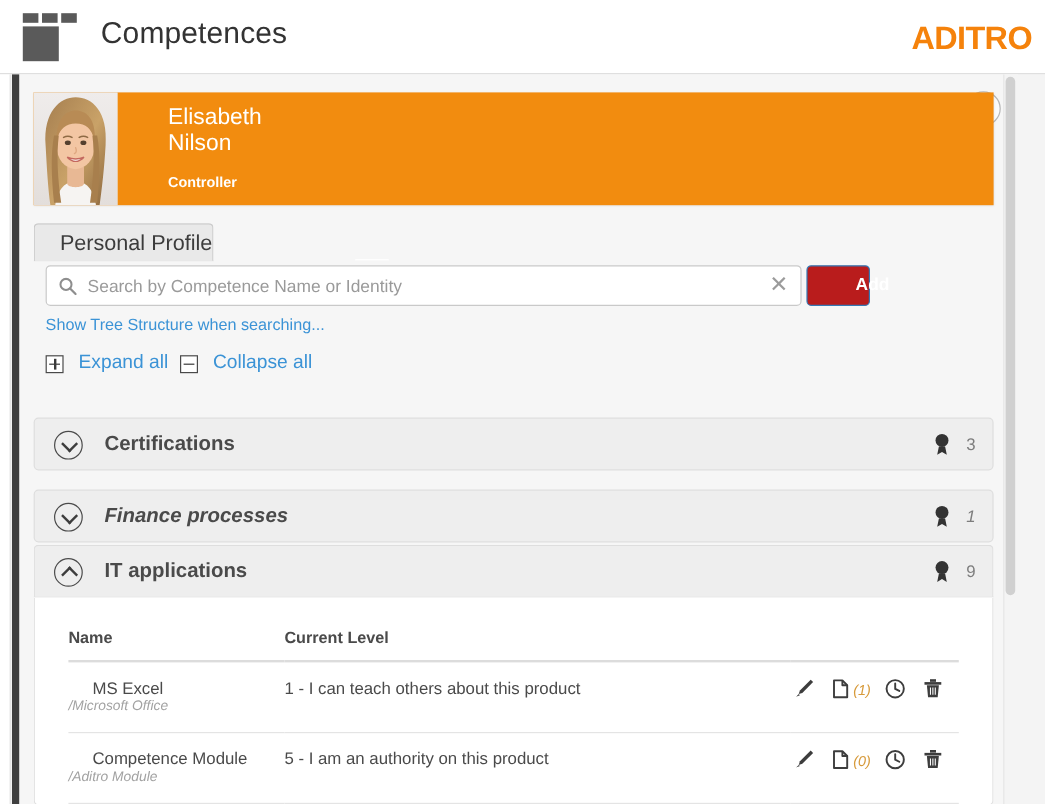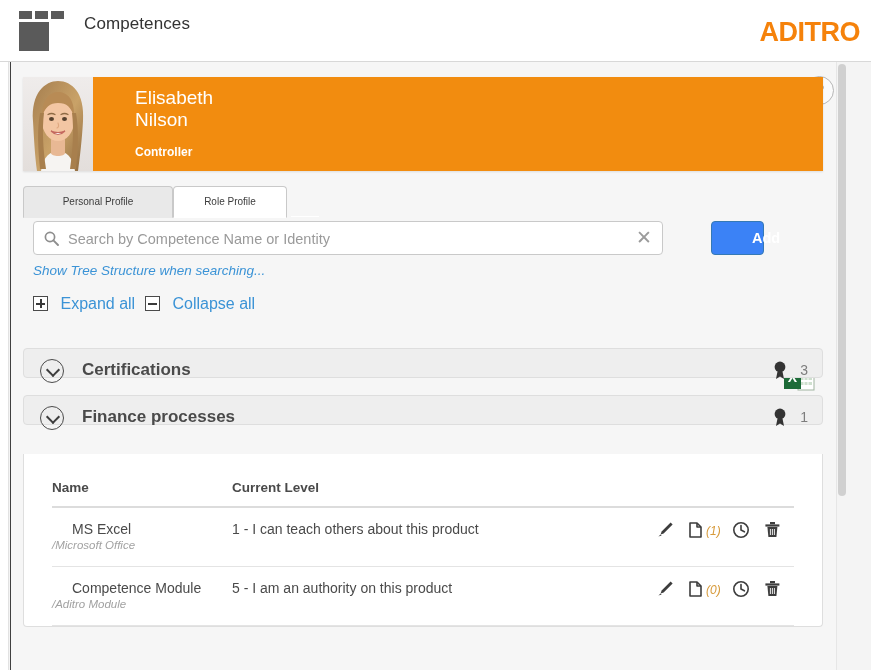--- a/index.html
+++ b/index.html
@@ -35,21 +35,21 @@
     background: #5a5a5a;
     display: block;
   }
   .mk1 { left: 0;  top: 0;  width: 13px; height: 8px; }
   .mk2 { left: 16px; top: 0; width: 13px; height: 8px; }
   .mk3 { left: 32px; top: 0; width: 13px; height: 8px; }
   .mk4 { left: 0;  top: 11px; width: 30px; height: 29px; }
   .app-title {
     position: absolute;
     left: 84px; top: 14px;
-    font-size: 17px;
+    font-size: 25px;
     color: #333333;
     font-weight: 400;
     letter-spacing: 0.1px;
   }
   .brand-logo {
     position: absolute;
     right: 11px; top: 17px;
     font-size: 27px;
     font-weight: bold;
     color: #f5820b;
@@ -71,21 +71,21 @@
     background: #ffffff;
     border-right: 1px solid #e2e2e2;
     box-sizing: border-box;
   }
   .content-pane {
     position: absolute;
     left: 10px; top: 0;
     width: 838px;
     height: 608px;
     background: #f6f6f6;
-    border-left: 1px solid #404040;
+    border-left: 6px solid #404040;
     box-sizing: border-box;
   }
 
   
   .help-btn {
     position: absolute;
     right: 14px; top: 14px;
     width: 29px; height: 29px;
     border: 1px solid #b6b6b6;
     border-radius: 50%;
@@ -155,23 +155,23 @@
     left: 12px; top: 124px;
     width: 800px; height: 32px;
   }
   .tab {
     position: absolute;
     top: 0;
     height: 32px;
     box-sizing: border-box;
     border: 1px solid #c9c9c9;
     border-radius: 4px 4px 0 0;
-    font-size: 10px;
+    font-size: 18px;
     color: #3c3c3c;
-    text-align: center;
+    text-align: right;
     line-height: 30px;
     cursor: pointer;
   }
   .tab.active {
     left: 0;
     width: 150px;
     background: #e9e9e9;
     border-bottom-color: #e9e9e9;
   }
   .tab.inactive {
@@ -225,43 +225,42 @@
     right: 8px; top: 6px;
     width: 20px; height: 20px;
     color: #9b9b9b;
     font-size: 19px;
     line-height: 20px;
     text-align: center;
     cursor: pointer;
   }
   .add-btn {
     position: absolute;
-    left: 688px; top: 0;
+    left: 644px; top: 0;
     width: 53px; height: 34px;
-    background: #3b82f6;
+    background: #b91c1c;
     border: 1px solid #3579b5;
     border-radius: 4px;
     color: #ffffff;
     font-size: 14.5px;
     font-weight: bold;
     line-height: 32px;
     text-align: center;
     cursor: pointer;
     box-sizing: border-box;
     padding-left: 40px;
   }
 
   
   .tree-link {
     position: absolute;
     left: 22px; top: 201px;
     font-size: 13.5px;
     color: #3b93d6;
     cursor: pointer;
-    font-style: italic;
   }
 
   
   .exp-row {
     position: absolute;
     left: 22px; top: 232px;
     height: 20px;
   }
   .exp-item {
     position: absolute;
@@ -313,21 +312,21 @@
 
   
   .acc {
     position: absolute;
     left: 12px;
     width: 800px;
     box-sizing: border-box;
   }
   .acc-head {
     position: relative;
-    height: 30px;
+    height: 44px;
     background: #eeeeee;
     border: 1px solid #dedede;
     border-radius: 4px;
     box-sizing: border-box;
     cursor: pointer;
   }
   .acc.open > .acc-head {
     border-radius: 4px 4px 0 0;
     border-bottom-color: #e3e3e3;
   }
@@ -504,21 +503,20 @@
       </div>
       <div class="pr-name">
         <span>Elisabeth</span><br>
         <span>Nilson</span>
       </div>
       <div class="pr-title">Controller</div>
     </div>
 
     <div class="tabs">
       <div class="tab active">Personal Profile</div>
-      <div class="tab inactive">Role Profile</div>
       <div class="tab-rail"></div>
     </div>
 
     <div class="search-wrap">
       <div class="search-box">
         <span class="search-icon">
           <svg width="15" height="15" viewBox="0 0 15 15" aria-hidden="true">
             <circle cx="6" cy="6" r="4.6" fill="none" stroke="#8e8e8e" stroke-width="1.7"></circle>
             <line x1="9.4" y1="9.4" x2="14" y2="14" stroke="#8e8e8e" stroke-width="1.9" stroke-linecap="round"></line>
           </svg>
@@ -567,35 +565,46 @@
         <span class="medal-icon">
           <svg width="16" height="19" viewBox="0 0 16 19" aria-hidden="true">
             <circle cx="8" cy="6" r="5.4" fill="#333333"></circle>
             <path d="M5.4 11 L4 18 L8 15.6 L12 18 L10.6 11 Z" fill="#333333"></path>
           </svg>
         </span>
         <span class="acc-count">3</span>
       </div>
     </div>
 
-    <div class="acc" style="top:333px;">
+    <div class="acc" style="top:346px;font-style:italic;">
       <div class="acc-head">
         <span class="chev down"></span>
         <span class="acc-title">Finance processes</span>
         <span class="medal-icon">
           <svg width="16" height="19" viewBox="0 0 16 19" aria-hidden="true">
             <circle cx="8" cy="6" r="5.4" fill="#333333"></circle>
             <path d="M5.4 11 L4 18 L8 15.6 L12 18 L10.6 11 Z" fill="#333333"></path>
           </svg>
         </span>
         <span class="acc-count">1</span>
       </div>
     </div>
 
     <div class="acc open" style="top:392px;">
+      <div class="acc-head">
+        <span class="chev up"></span>
+        <span class="acc-title">IT applications</span>
+        <span class="medal-icon">
+          <svg width="16" height="19" viewBox="0 0 16 19" aria-hidden="true">
+            <circle cx="8" cy="6" r="5.4" fill="#333333"></circle>
+            <path d="M5.4 11 L4 18 L8 15.6 L12 18 L10.6 11 Z" fill="#333333"></path>
+          </svg>
+        </span>
+        <span class="acc-count">9</span>
+      </div>
 
       <div class="acc-body">
         <table class="comp">
           <thead>
             <tr>
               <th class="c-name">Name</th>
               <th class="c-level">Current Level</th>
               <th class="c-act"></th>
             </tr>
           </thead>

